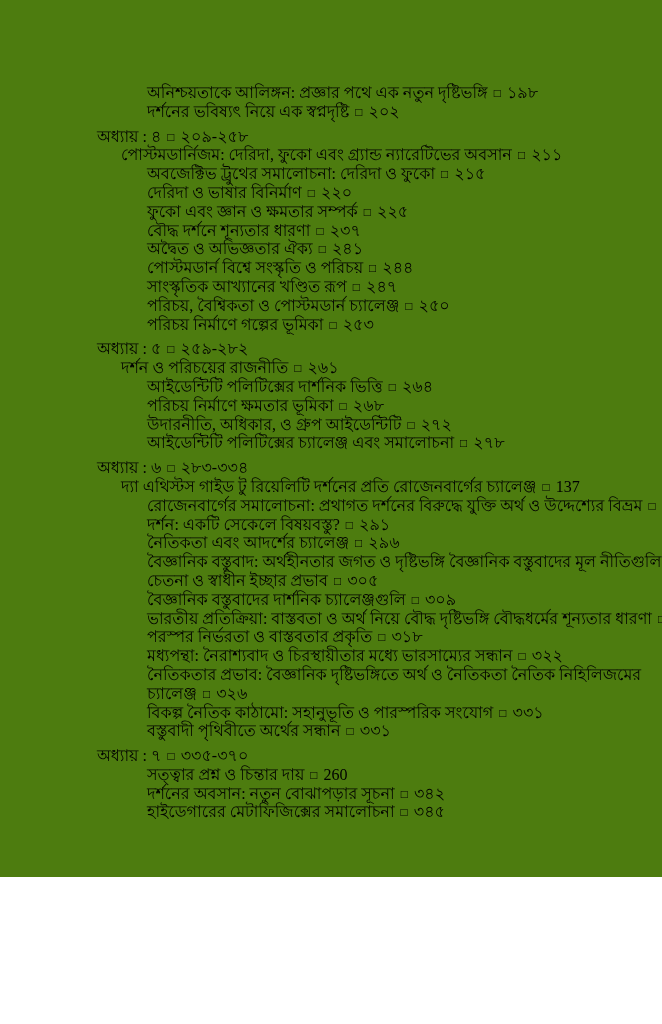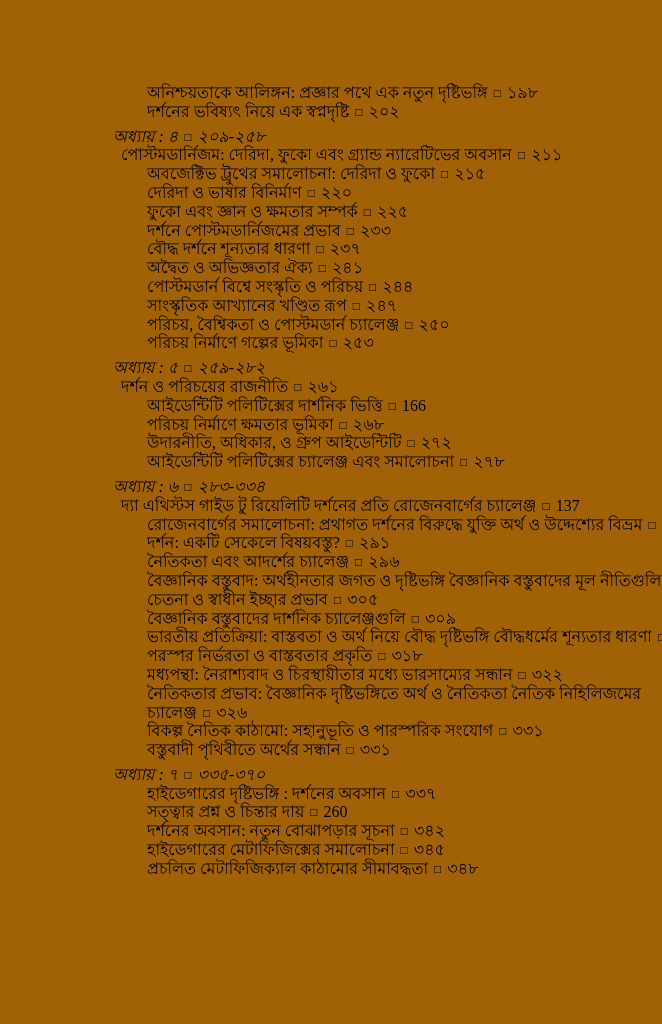--- a/index.html
+++ b/index.html
@@ -6,36 +6,36 @@
     margin: 0;
     padding: 0;
     width: 662px;
     height: 1024px;
     background: #ffffff;
     overflow: hidden;
   }
   .page {
     position: relative;
     width: 662px;
-    height: 1024px;
-    background: #a16207;
+    height: 877px;
+    background: #4d7c0f;
     color: #000000;
     font-family: "Liberation Serif", "DejaVu Serif", serif;
   }
   .toc {
     position: absolute;
     left: 97px;
     top: 84px;
     right: 8px;
     font-size: 16px;
     line-height: 18.8px;
   }
   .entry { white-space: nowrap; }
   .entry.wrap { white-space: normal; max-width: 505px; }
-  .lvl0 { margin-left: 16px; font-style: italic; }
+  .lvl0 { margin-left: 0; }
   .lvl1 { margin-left: 24px; }
   .lvl2 { margin-left: 50px; }
   .chapter { margin-top: 6px; }
   .sep {
     display: inline-block;
     margin: 0 6px;
     font-size: 12px;
     vertical-align: 1px;
     color: #000000;
   }
@@ -45,47 +45,44 @@
 
 <main class="page">
   <div class="toc">
       <div class="entry lvl2"><span>অনিশ্চয়তাকে আলিঙ্গন: প্রজ্ঞার পথে এক নতুন দৃষ্টিভঙ্গি</span><span class="sep">□</span><span>১৯৮</span></div>
       <div class="entry lvl2"><span>দর্শনের ভবিষ্যৎ নিয়ে এক স্বপ্নদৃষ্টি</span><span class="sep">□</span><span>২০২</span></div>
       <div class="entry lvl0 chapter"><span>অধ্যায় : ৪</span><span class="sep">□</span><span>২০৯-২৫৮</span></div>
       <div class="entry lvl1"><span>পোস্টমডার্নিজম: দেরিদা, ফুকো এবং গ্র্যান্ড ন্যারেটিভের অবসান</span><span class="sep">□</span><span>২১১</span></div>
       <div class="entry lvl2"><span>অবজেক্টিভ ট্রুথের সমালোচনা: দেরিদা ও ফুকো</span><span class="sep">□</span><span>২১৫</span></div>
       <div class="entry lvl2"><span>দেরিদা ও ভাষার বিনির্মাণ</span><span class="sep">□</span><span>২২০</span></div>
       <div class="entry lvl2"><span>ফুকো এবং জ্ঞান ও ক্ষমতার সম্পর্ক</span><span class="sep">□</span><span>২২৫</span></div>
-      <div class="entry lvl2"><span>দর্শনে পোস্টমডার্নিজমের প্রভাব</span><span class="sep">□</span><span>২৩৩</span></div>
       <div class="entry lvl2"><span>বৌদ্ধ দর্শনে শূন্যতার ধারণা</span><span class="sep">□</span><span>২৩৭</span></div>
       <div class="entry lvl2"><span>অদ্বৈত ও অভিজ্ঞতার ঐক্য</span><span class="sep">□</span><span>২৪১</span></div>
       <div class="entry lvl2"><span>পোস্টমডার্ন বিশ্বে সংস্কৃতি ও পরিচয়</span><span class="sep">□</span><span>২৪৪</span></div>
       <div class="entry lvl2"><span>সাংস্কৃতিক আখ্যানের খণ্ডিত রূপ</span><span class="sep">□</span><span>২৪৭</span></div>
       <div class="entry lvl2"><span>পরিচয়, বৈশ্বিকতা ও পোস্টমডার্ন চ্যালেঞ্জ</span><span class="sep">□</span><span>২৫০</span></div>
       <div class="entry lvl2"><span>পরিচয় নির্মাণে গল্পের ভূমিকা</span><span class="sep">□</span><span>২৫৩</span></div>
       <div class="entry lvl0 chapter"><span>অধ্যায় : ৫</span><span class="sep">□</span><span>২৫৯-২৮২</span></div>
       <div class="entry lvl1"><span>দর্শন ও পরিচয়ের রাজনীতি</span><span class="sep">□</span><span>২৬১</span></div>
-      <div class="entry lvl2"><span>আইডেন্টিটি পলিটিক্সের দার্শনিক ভিত্তি</span><span class="sep">□</span><span>166</span></div>
+      <div class="entry lvl2"><span>আইডেন্টিটি পলিটিক্সের দার্শনিক ভিত্তি</span><span class="sep">□</span><span>২৬৪</span></div>
       <div class="entry lvl2"><span>পরিচয় নির্মাণে ক্ষমতার ভূমিকা</span><span class="sep">□</span><span>২৬৮</span></div>
       <div class="entry lvl2"><span>উদারনীতি, অধিকার, ও গ্রুপ আইডেন্টিটি</span><span class="sep">□</span><span>২৭২</span></div>
       <div class="entry lvl2"><span>আইডেন্টিটি পলিটিক্সের চ্যালেঞ্জ এবং সমালোচনা</span><span class="sep">□</span><span>২৭৮</span></div>
       <div class="entry lvl0 chapter"><span>অধ্যায় : ৬</span><span class="sep">□</span><span>২৮৩-৩৩৪</span></div>
       <div class="entry lvl1"><span>দ্যা এথিস্টস গাইড টু রিয়েলিটি দর্শনের প্রতি রোজেনবার্গের চ্যালেঞ্জ</span><span class="sep">□</span><span>137</span></div>
       <div class="entry lvl2"><span>রোজেনবার্গের সমালোচনা: প্রথাগত দর্শনের বিরুদ্ধে যুক্তি অর্থ ও উদ্দেশ্যের বিভ্রম</span><span class="sep">□</span><span>২৮৬</span></div>
       <div class="entry lvl2"><span>দর্শন: একটি সেকেলে বিষয়বস্তু?</span><span class="sep">□</span><span>২৯১</span></div>
       <div class="entry lvl2"><span>নৈতিকতা এবং আদর্শের চ্যালেঞ্জ</span><span class="sep">□</span><span>২৯৬</span></div>
       <div class="entry lvl2"><span>বৈজ্ঞানিক বস্তুবাদ: অর্থহীনতার জগত ও দৃষ্টিভঙ্গি বৈজ্ঞানিক বস্তুবাদের মূল নীতিগুলি</span></div>
       <div class="entry lvl2"><span>চেতনা ও স্বাধীন ইচ্ছার প্রভাব</span><span class="sep">□</span><span>৩০৫</span></div>
       <div class="entry lvl2"><span>বৈজ্ঞানিক বস্তুবাদের দার্শনিক চ্যালেঞ্জগুলি</span><span class="sep">□</span><span>৩০৯</span></div>
       <div class="entry lvl2"><span>ভারতীয় প্রতিক্রিয়া: বাস্তবতা ও অর্থ নিয়ে বৌদ্ধ দৃষ্টিভঙ্গি বৌদ্ধধর্মের শূন্যতার ধারণা</span><span class="sep">□</span></div>
       <div class="entry lvl2"><span>পরস্পর নির্ভরতা ও বাস্তবতার প্রকৃতি</span><span class="sep">□</span><span>৩১৮</span></div>
       <div class="entry lvl2"><span>মধ্যপন্থা: নৈরাশ্যবাদ ও চিরস্থায়ীতার মধ্যে ভারসাম্যের সন্ধান</span><span class="sep">□</span><span>৩২২</span></div>
       <div class="entry lvl2 wrap"><span>নৈতিকতার প্রভাব: বৈজ্ঞানিক দৃষ্টিভঙ্গিতে অর্থ ও নৈতিকতা নৈতিক নিহিলিজমের</span><br><span>চ্যালেঞ্জ</span><span class="sep">□</span><span>৩২৬</span></div>
       <div class="entry lvl2"><span>বিকল্প নৈতিক কাঠামো: সহানুভূতি ও পারস্পরিক সংযোগ</span><span class="sep">□</span><span>৩৩১</span></div>
       <div class="entry lvl2"><span>বস্তুবাদী পৃথিবীতে অর্থের সন্ধান</span><span class="sep">□</span><span>৩৩১</span></div>
       <div class="entry lvl0 chapter"><span>অধ্যায় : ৭</span><span class="sep">□</span><span>৩৩৫-৩৭০</span></div>
-      <div class="entry lvl2"><span>হাইডেগারের দৃষ্টিভঙ্গি : দর্শনের অবসান</span><span class="sep">□</span><span>৩৩৭</span></div>
       <div class="entry lvl2"><span>সত্ত্বার প্রশ্ন ও চিন্তার দায়</span><span class="sep">□</span><span>260</span></div>
       <div class="entry lvl2"><span>দর্শনের অবসান: নতুন বোঝাপড়ার সূচনা</span><span class="sep">□</span><span>৩৪২</span></div>
       <div class="entry lvl2"><span>হাইডেগারের মেটাফিজিক্সের সমালোচনা</span><span class="sep">□</span><span>৩৪৫</span></div>
-      <div class="entry lvl2"><span>প্রচলিত মেটাফিজিক্যাল কাঠামোর সীমাবদ্ধতা</span><span class="sep">□</span><span>৩৪৮</span></div>
     </div>
 </main>
 
 </body></html>

